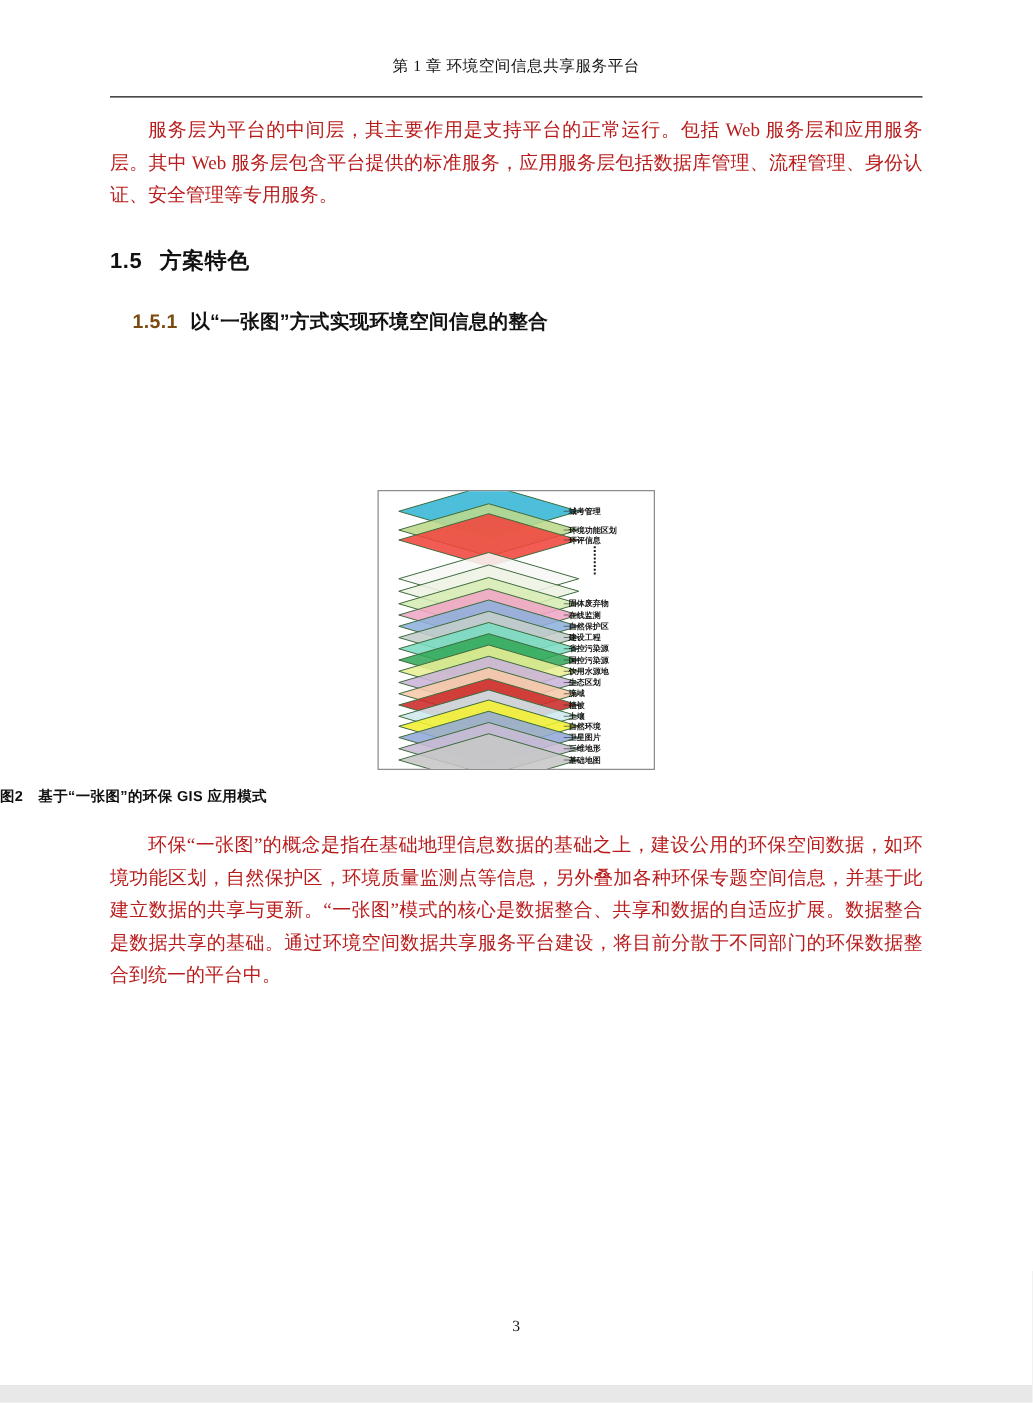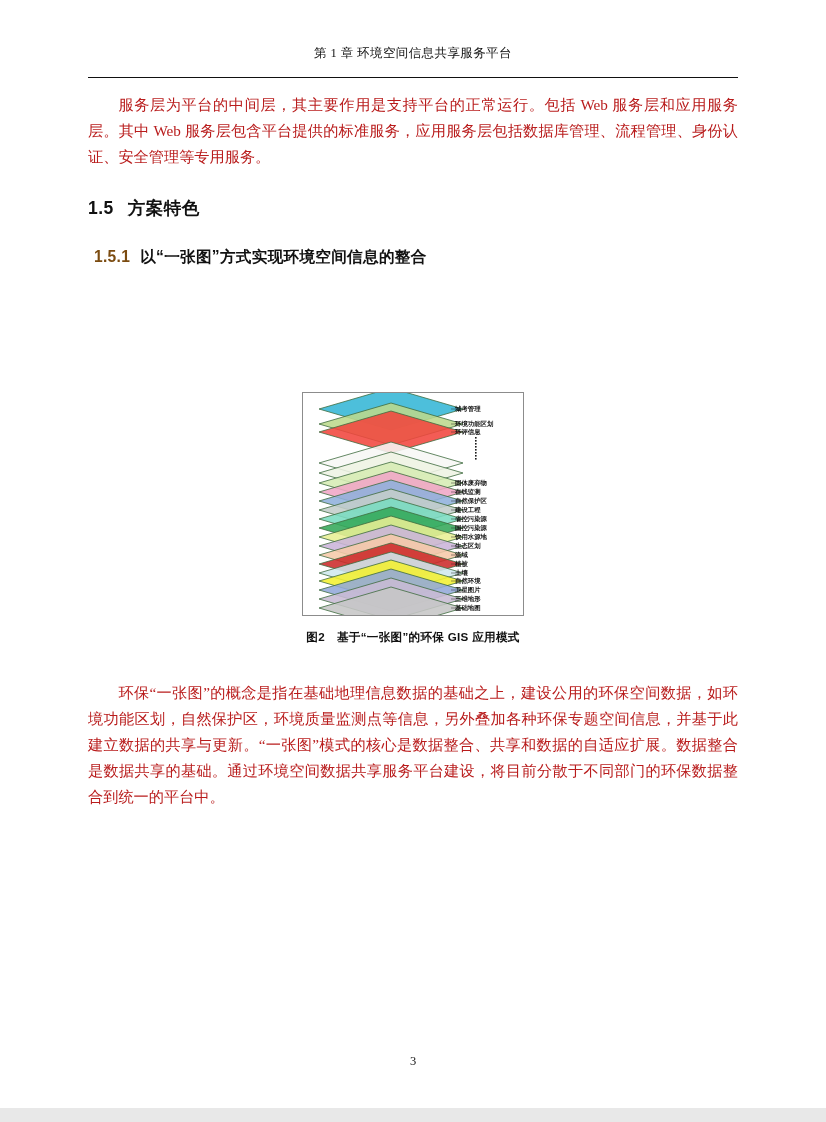--- a/index.html
+++ b/index.html
@@ -64,21 +64,21 @@
   h2.sec {
     margin: 26px 0 0 0;
     font-size: 17.5px;
     font-weight: bold;
     font-family: "Liberation Sans", "DejaVu Sans", sans-serif;
     color: #111;
     letter-spacing: 0.5px;
   }
   h2.sec .num { margin-right: 14px; margin-top: 40px; }
   h3.subsec {
-    margin: 27px 0 0 6px;
+    margin: 27px 0 0 18px;
     font-size: 15.6px;
     font-weight: bold;
     font-family: "Liberation Sans", "DejaVu Sans", sans-serif;
     color: #111;
     letter-spacing: 0.3px;
   }
   h3.subsec .num {
     color: #7b4b10;
     margin-right: 10px;
   }
@@ -98,34 +98,33 @@
     border: 1px solid #8c8c8c;
     background: #ffffff;
     box-sizing: border-box;
   }
   .fig-inner {
     position: absolute;
     inset: 0;
   }
   .fig-caption {
     margin-top: 14px;
-    text-align: center;
     font-size: 11.6px;
     font-weight: bold;
     font-family: "Liberation Sans", "DejaVu Sans", sans-serif;
     color: #111;
     letter-spacing: 0.3px;
   }
   .fig-caption .cap-gap { display: inline-block; width: 12px; }
 
   
   .tail-col {
     position: absolute;
     left: 88px;
-    top: 680px;
+    top: 664px;
     width: 650px;
   }
 
   
   .page-number {
     position: absolute;
     left: 0;
     top: 1054px;
     width: 826px;
     text-align: center;

